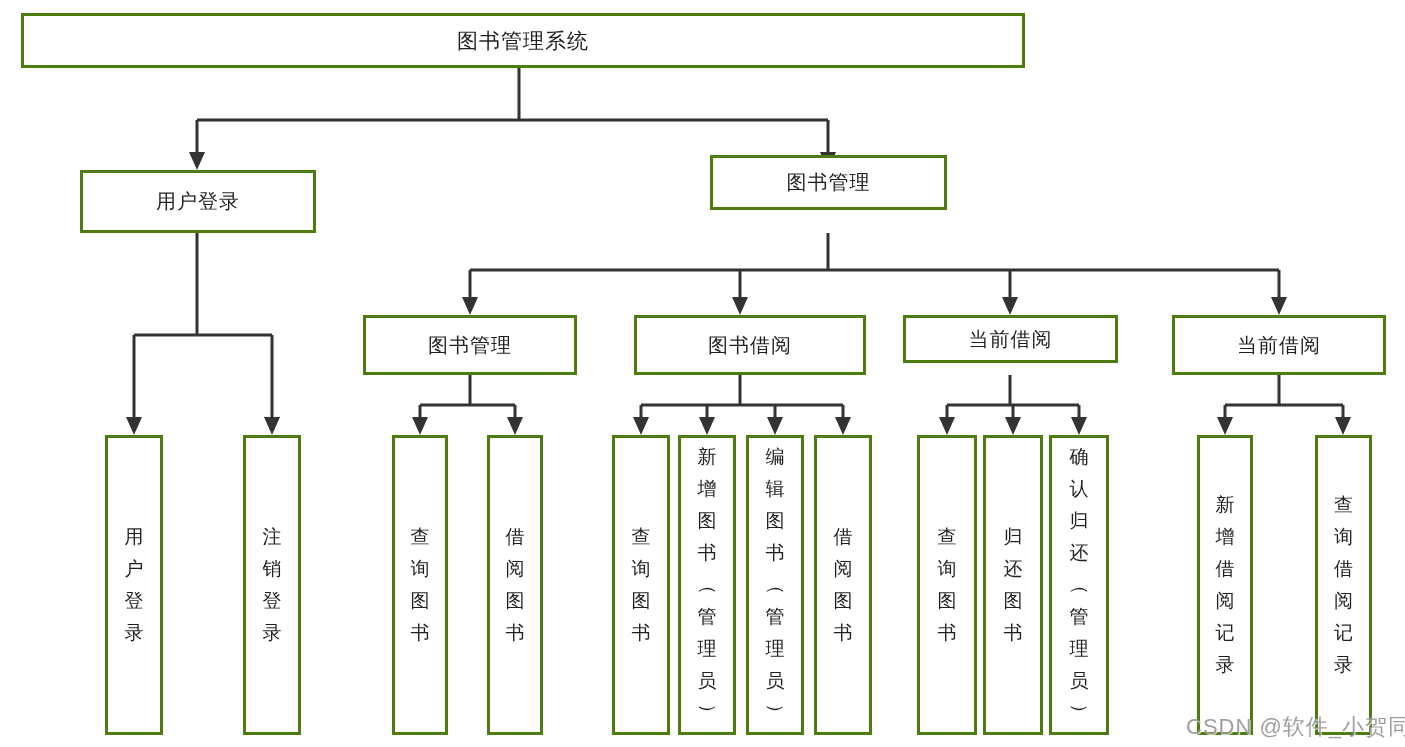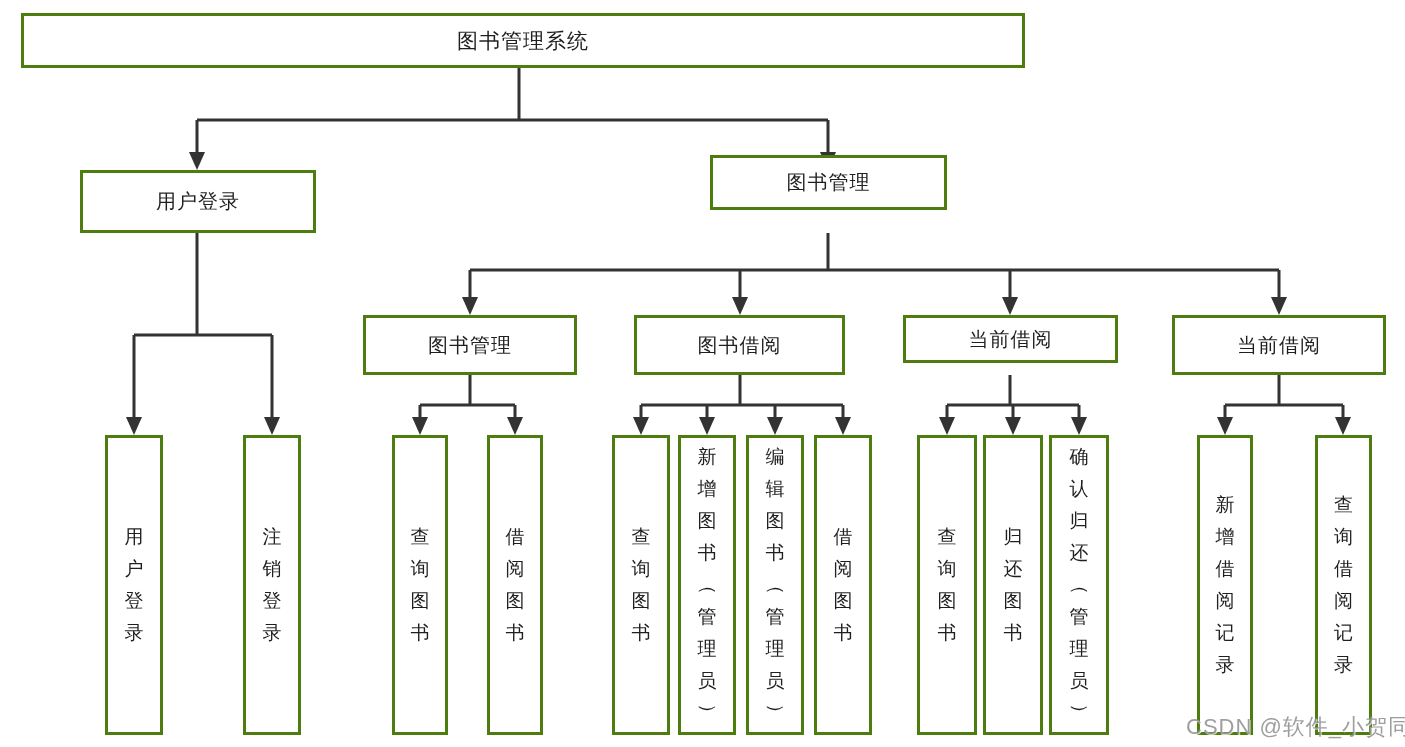--- a/index.html
+++ b/index.html
@@ -84,21 +84,21 @@
     <polygon points="1335,417 1351,417 1343,435"></polygon>
   </g>
 </svg>
 
 <div class="node h-node root-node" style="left:21px;top:13px;width:1004px;height:55px">图书管理系统</div>
 
 <div class="node h-node" style="left:80px;top:170px;width:236px;height:63px">用户登录</div>
 <div class="node h-node" style="left:710px;top:155px;width:237px;height:55px">图书管理</div>
 
 <div class="node h-node" style="left:363px;top:315px;width:214px;height:60px">图书管理</div>
-<div class="node h-node" style="left:634px;top:315px;width:211px;height:60px">图书借阅</div>
+<div class="node h-node" style="left:634px;top:315px;width:232px;height:60px">图书借阅</div>
 <div class="node h-node" style="left:903px;top:315px;width:215px;height:48px">当前借阅</div>
 <div class="node h-node" style="left:1172px;top:315px;width:214px;height:60px">当前借阅</div>
 
 <div class="node v-node" style="left:105px;top:435px;width:58px;height:300px">
     <span class="vchar">用</span>
     <span class="vchar">户</span>
     <span class="vchar">登</span>
     <span class="vchar">录</span>
   </div>
 <div class="node v-node" style="left:243px;top:435px;width:58px;height:300px">

